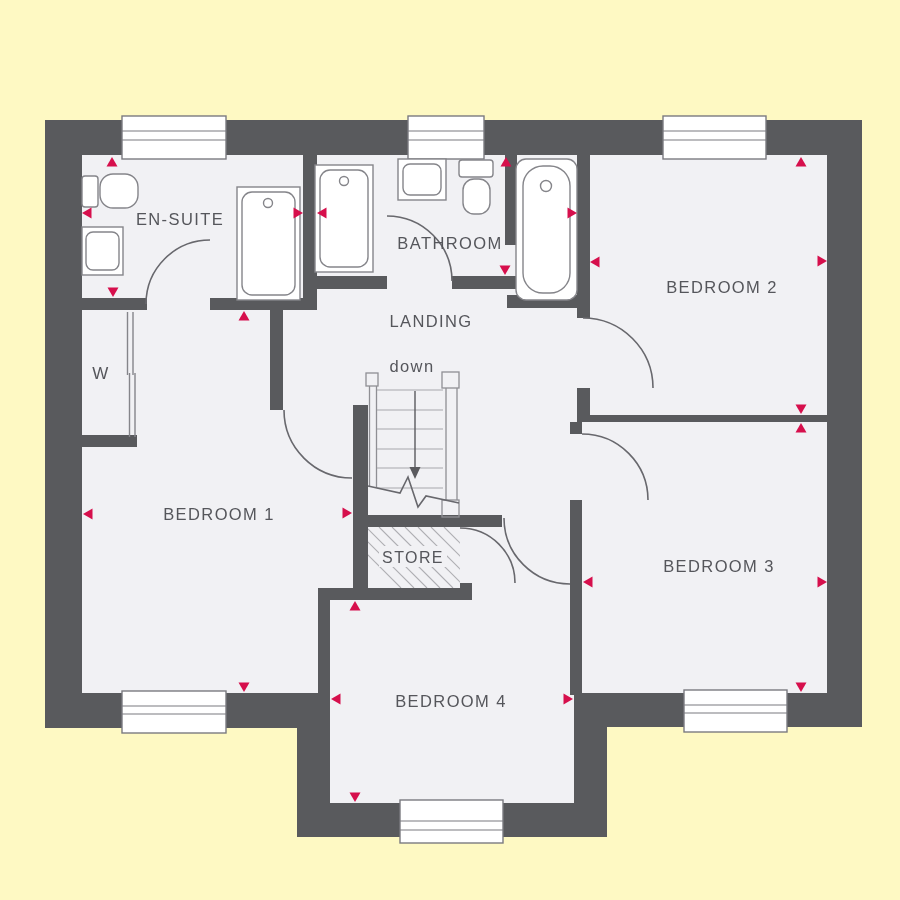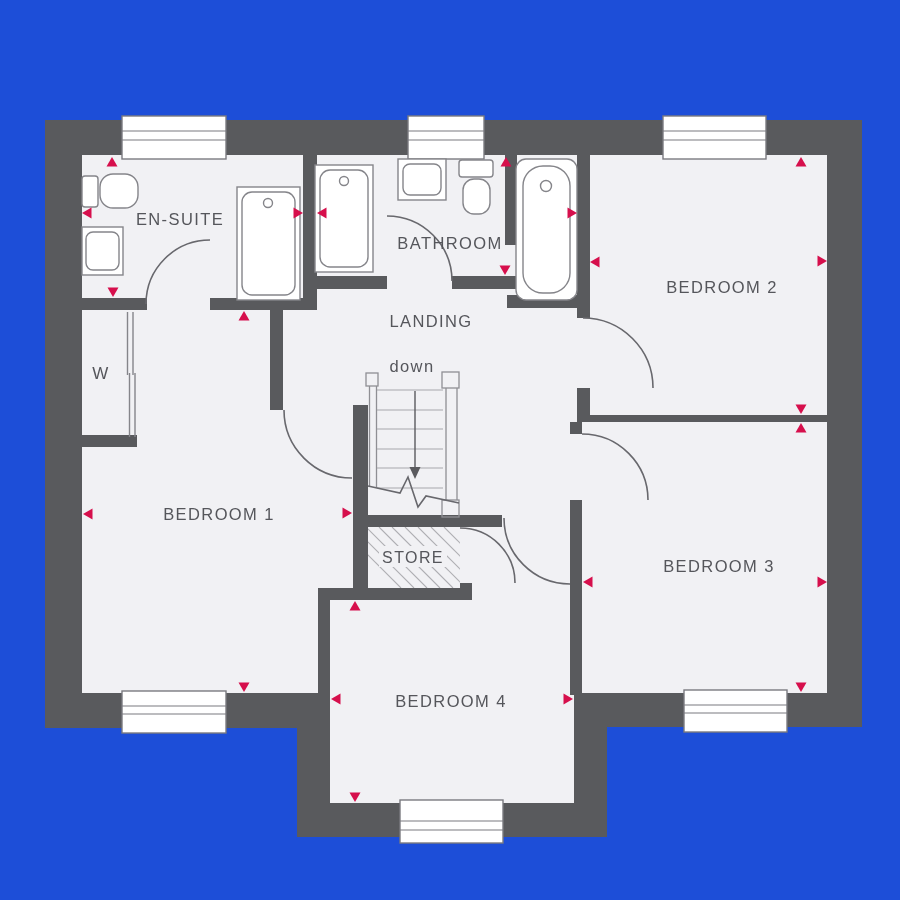--- a/index.html
+++ b/index.html
@@ -1,16 +1,16 @@
 <!DOCTYPE html>
 <html style="--wall: #595a5d; --floor: #f1f1f4; --fixline: #85858a; --doorline: #68686d; --winline: #7b7b80; --stairline: #8f8f94; --treadline: #a7a7ab; --hatchline: #aeaeb2; --arrowline: #5a5a5e; --labelcol: #55565b; --markercol: #d60f4c;"><head>
 <meta charset="utf-8">
 <style>
   html,body{margin:0;padding:0;background:#ffffff;}
-  .page{width:900px;height:900px;background:#1d4ed8;position:relative;overflow:hidden;}
+  .page{width:900px;height:900px;background:#fef9c3;position:relative;overflow:hidden;}
   svg{display:block;}
   .floor{fill:var(--floor);}
   .wall{fill:var(--wall);}
   .fixture{fill:#ffffff;stroke:var(--fixline);stroke-width:1.4;}
   .fixline{stroke:var(--fixline);stroke-width:1.4;fill:none;}
   .door{stroke:var(--doorline);stroke-width:1.6;fill:none;}
   .win{fill:#ffffff;stroke:var(--winline);stroke-width:1.4;}
   .winline{stroke:var(--winline);stroke-width:1.2;}
   .stair{stroke:var(--stairline);stroke-width:1.3;fill:none;}
   .stairfill{fill:none;stroke:var(--stairline);stroke-width:1.3;}

